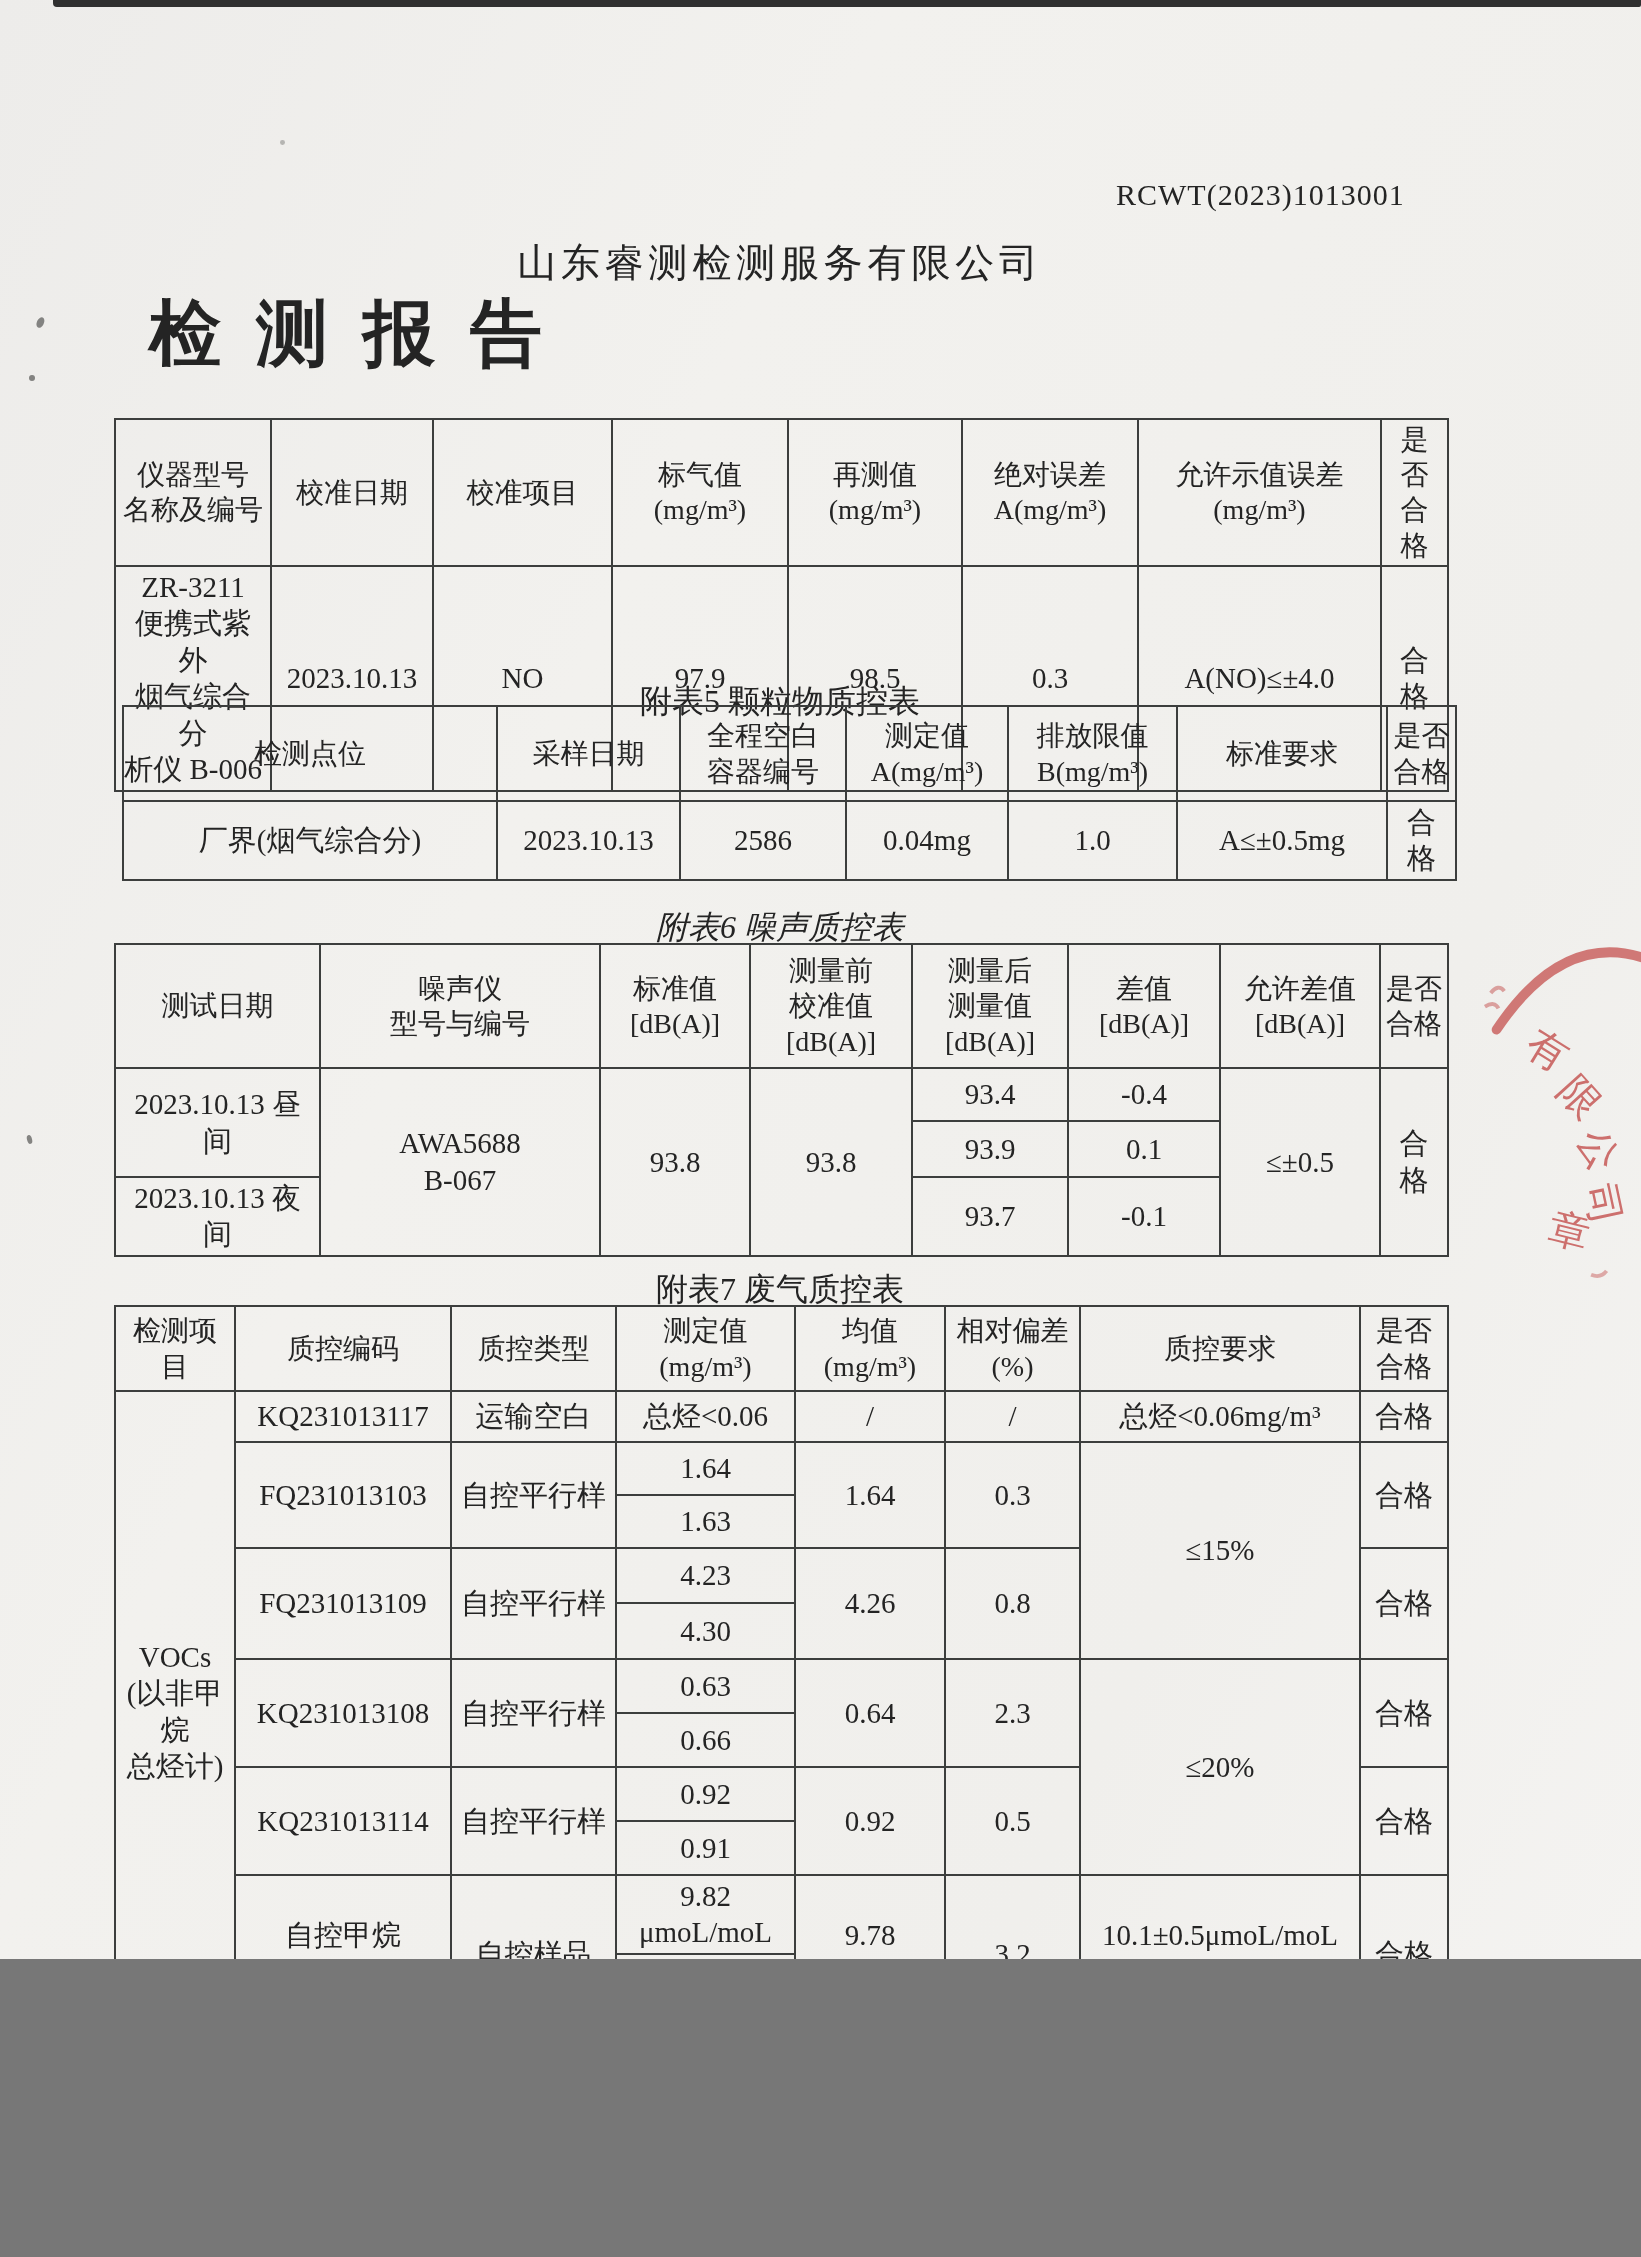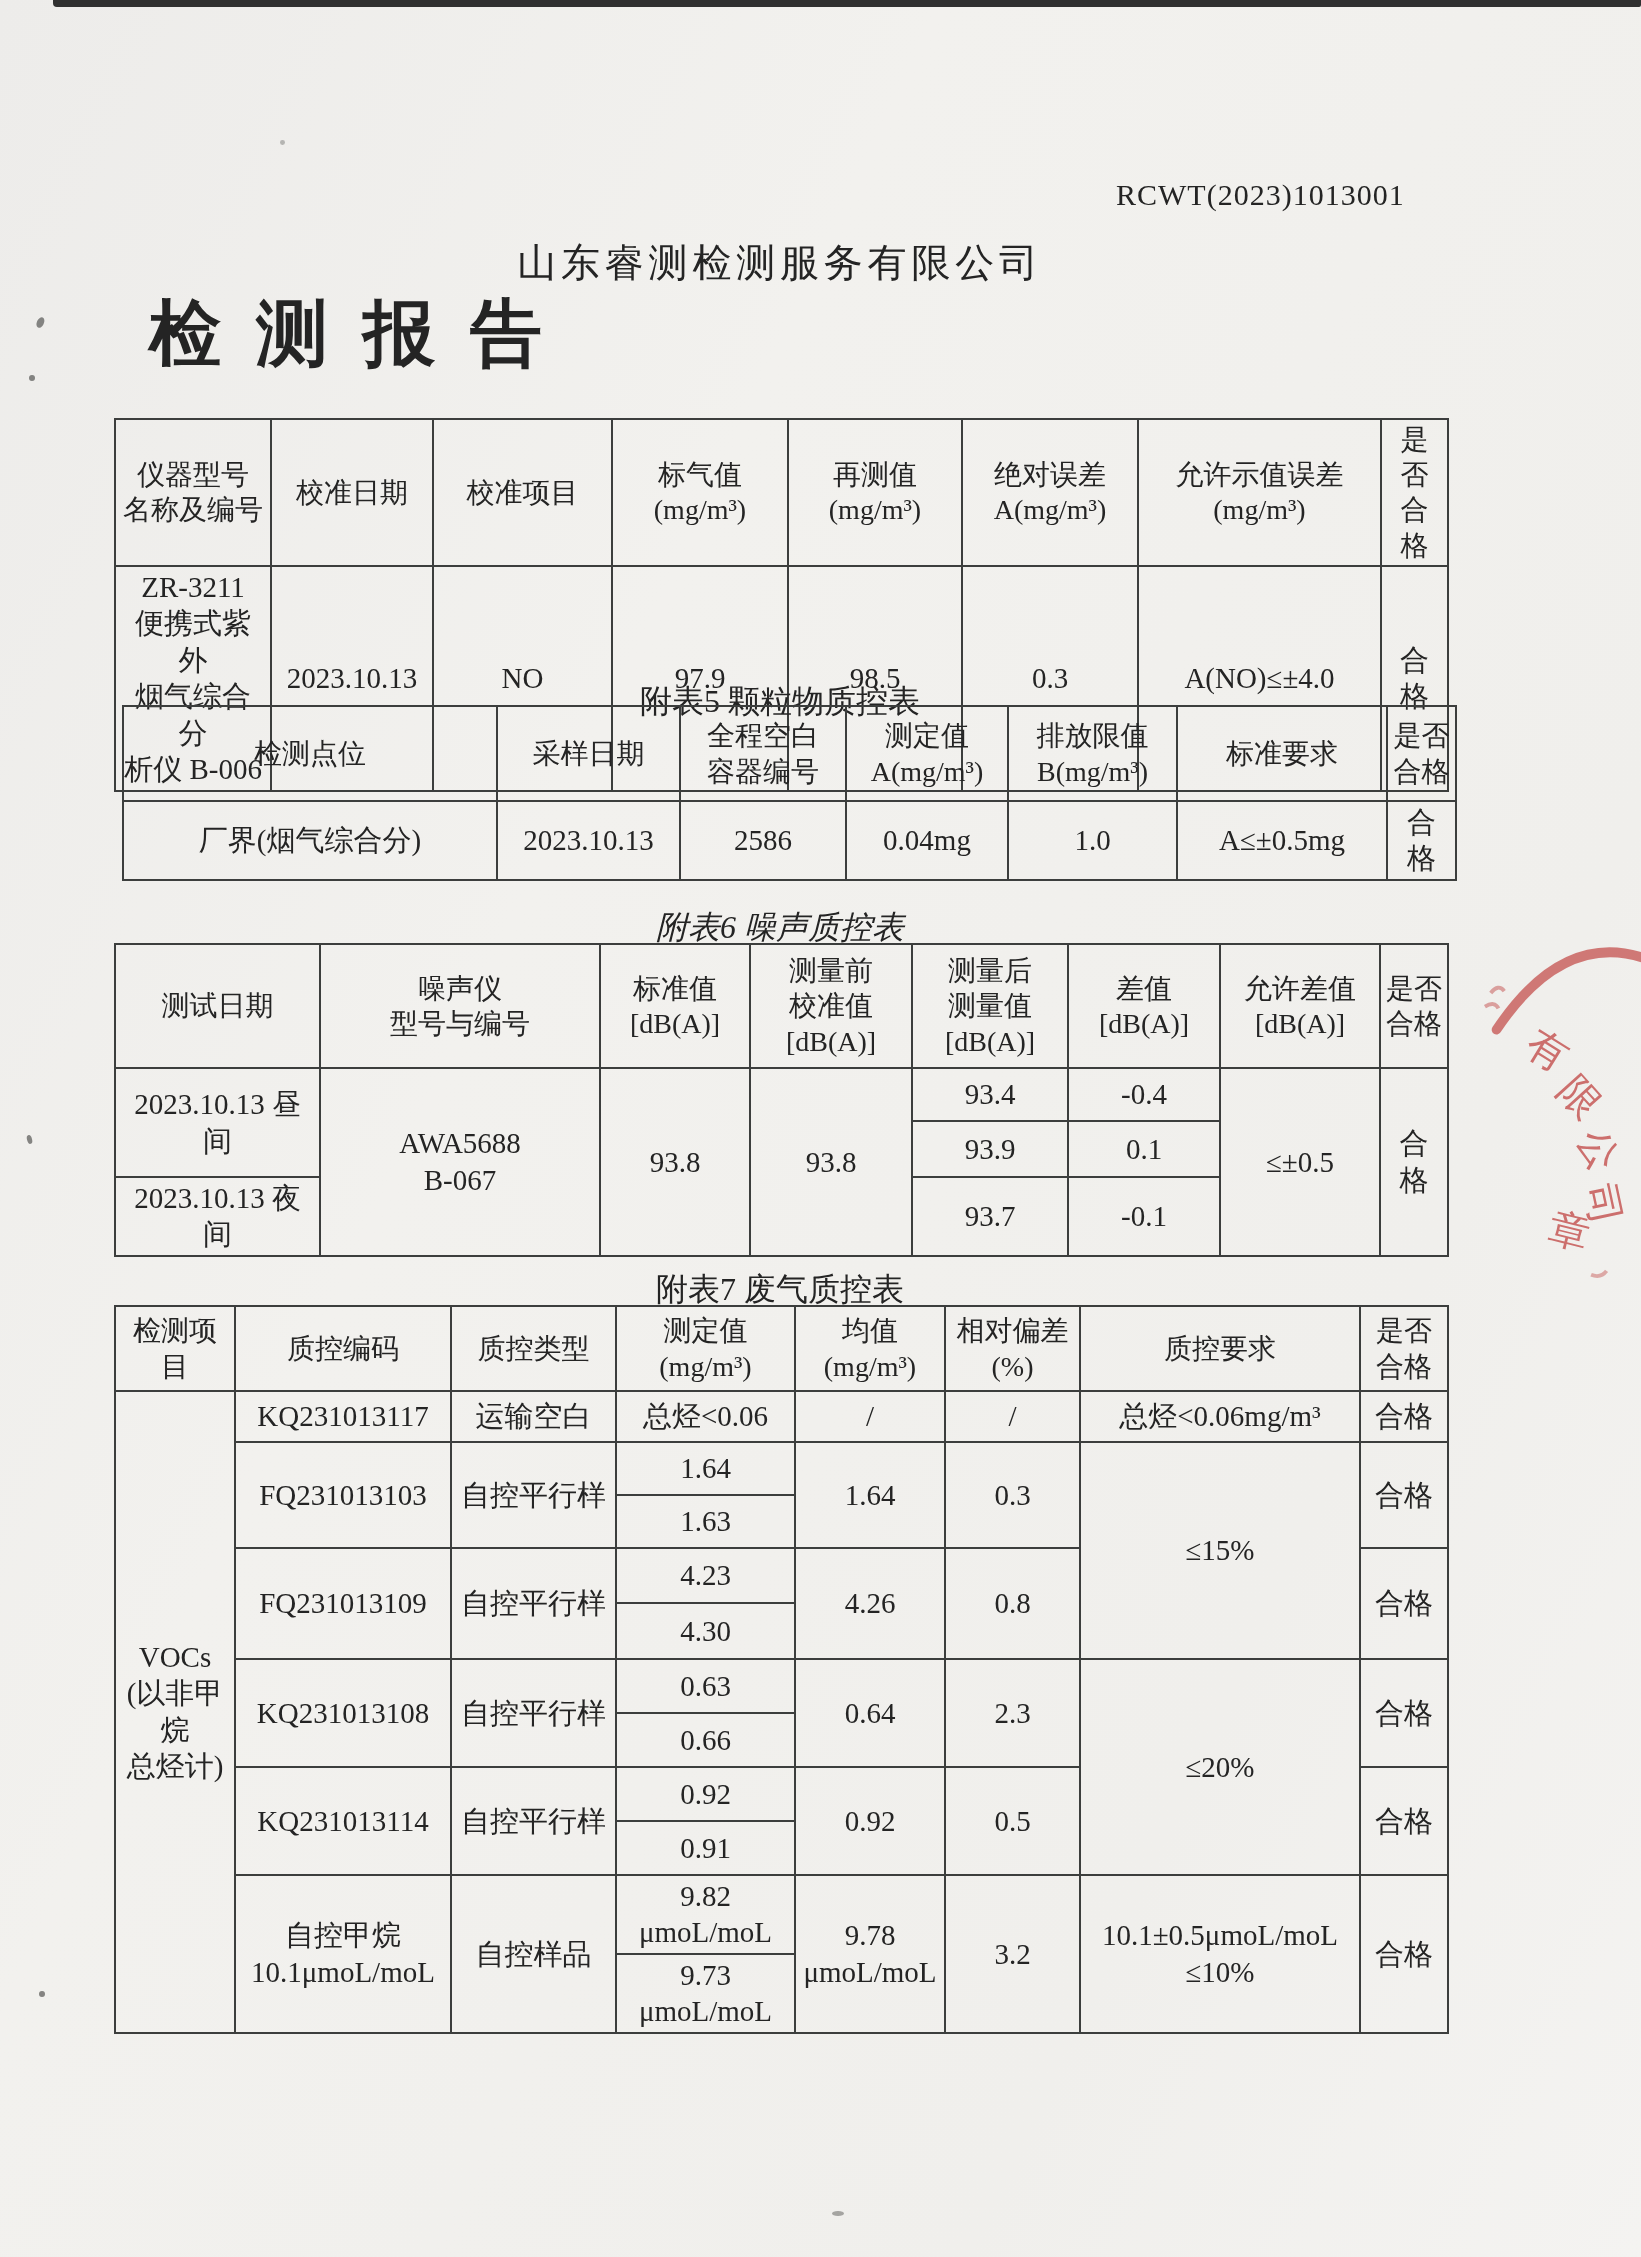--- a/index.html
+++ b/index.html
@@ -1,19 +1,19 @@
 <!DOCTYPE html>
 <html><head>
 <meta charset="utf-8">
 <style>
   * { box-sizing: border-box; }
   html,body { margin:0; padding:0; }
   body { width:1641px; height:2257px; background:#777; }
   .page {
-    position:relative; width:1641px; height:2257px; overflow:hidden;
+    position:relative; width:1641px; height:1959px; overflow:hidden;
     background:linear-gradient(115deg,#edecea 0%,#f2f1ee 35%,#f0efec 75%,#f4f3f1 100%);
     font-family:"Liberation Serif","DejaVu Serif",serif;
     color:#242424;
   }
   .scan-top-edge { position:absolute; top:0; left:53px; right:0; height:6.8px; background:#1f1f1f; border-radius:0 0 1.9px 3.9px; opacity:.92; }
   .scan-speck { position:absolute; background:#4a4a48; border-radius:50%; opacity:.65; }
 
   .report-no { position:absolute; left:1116px; top:178px; font-size:30px; letter-spacing:1px; white-space:nowrap; }
   .company   { position:absolute; left:114px; top:236px; width:1332px; text-align:center; font-size:39px; letter-spacing:4.8px; }
   .title     { position:absolute; left:114px; top:286px; width:1332px; font-size:72px; font-weight:bold; letter-spacing:35px; text-indent:35px; }

